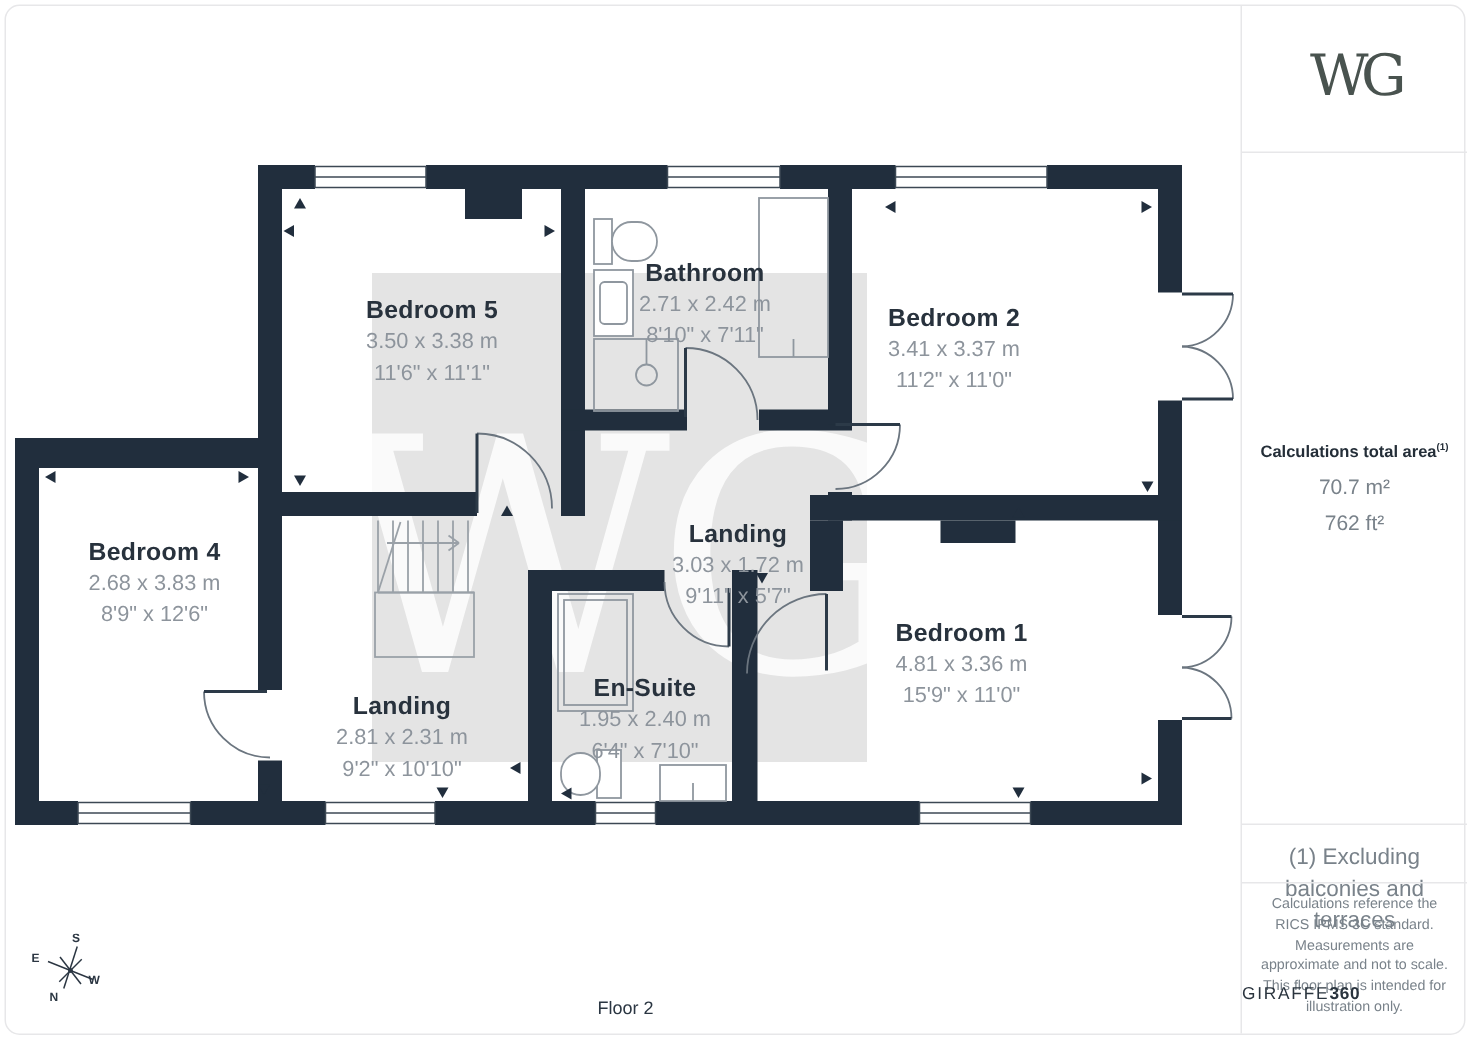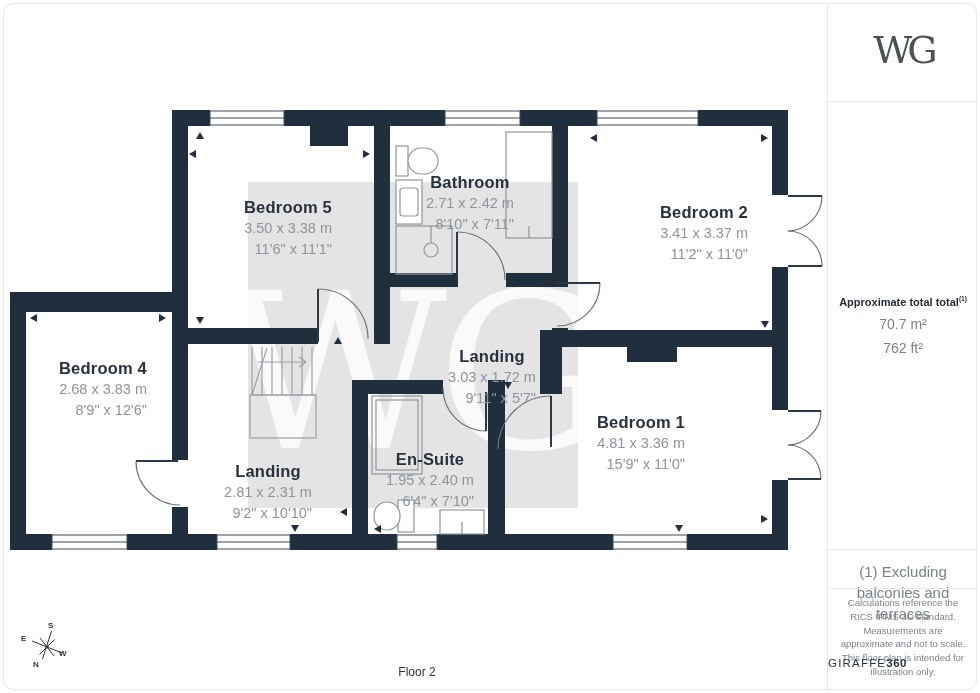--- a/index.html
+++ b/index.html
@@ -13,21 +13,21 @@
   }
   #plan-svg{position:absolute;left:0;top:0;}
   
   .room-label{
     position:absolute;transform:translateX(-50%);text-align:center;white-space:nowrap;
   }
   .room-name{
     font-weight:700;font-size:16.5px;line-height:21px;color:#28323d;letter-spacing:.2px;
   }
   .room-dim{
-    font-weight:400;font-size:14.5px;line-height:20.5px;color:#8d949c;text-align:right;
+    font-weight:400;font-size:14.5px;line-height:20.5px;color:#8d949c;
   }
   
   #sidebar{
     position:absolute;left:827px;top:4px;width:150px;height:685px;
     border-left:1px solid #e7e7e9;background:#fff;
   }
   .sb-line{position:absolute;left:0;width:100%;height:1px;background:#e7e7e9;}
   #sb-logo{
     position:absolute;left:0;top:26px;width:100%;text-align:center;
     font-family:"DejaVu Serif","Liberation Serif",serif;
@@ -216,21 +216,21 @@
   <div class="room-label" style="left:288px;top:197px">
     <div class="room-name">Bedroom 5</div>
     <div class="room-dim">3.50 x 3.38 m</div>
     <div class="room-dim">11'6" x 11'1"</div>
   </div>
   <div class="room-label" style="left:470px;top:172px">
     <div class="room-name">Bathroom</div>
     <div class="room-dim">2.71 x 2.42 m</div>
     <div class="room-dim">8'10" x 7'11"</div>
   </div>
-  <div class="room-label" style="left:704px;top:202px">
+  <div class="room-label" style="left:636px;top:202px">
     <div class="room-name">Bedroom 2</div>
     <div class="room-dim">3.41 x 3.37 m</div>
     <div class="room-dim">11'2" x 11'0"</div>
   </div>
   <div class="room-label" style="left:103px;top:358px">
     <div class="room-name">Bedroom 4</div>
     <div class="room-dim">2.68 x 3.83 m</div>
     <div class="room-dim">8'9" x 12'6"</div>
   </div>
   <div class="room-label" style="left:492px;top:346px">
@@ -271,21 +271,21 @@
   </div>
 
   <div id="floor-label">Floor 2</div>
 
   <div id="sidebar">
     <div id="sb-logo">WG</div>
     <div class="sb-line" style="top:97px"></div>
 
     <div id="sb-area">
       <div class="title">
-        <span>Approximate total total</span><sup>(1)</sup>
+        <span>Calculations total area</span><sup>(1)</sup>
       </div>
       <div class="val">70.7 m²</div>
       <div class="val">762 ft²</div>
     </div>
 
     <div class="sb-line" style="top:545px"></div>
     <div id="sb-footnote">(1) Excluding balconies and terraces</div>
     <div class="sb-line" style="top:584px"></div>
     <div id="sb-disclaimer">Calculations reference the RICS IPMS 3C standard. Measurements are approximate and not to scale. This floor plan is intended for illustration only.</div>
     <div id="sb-brand">

